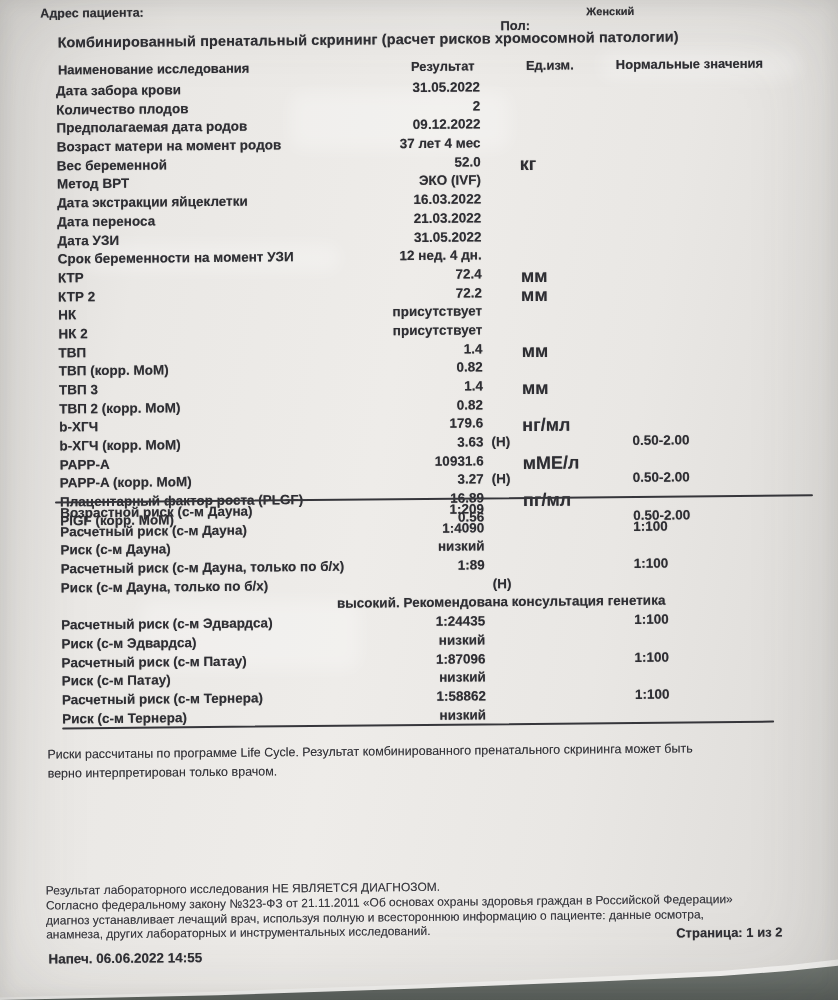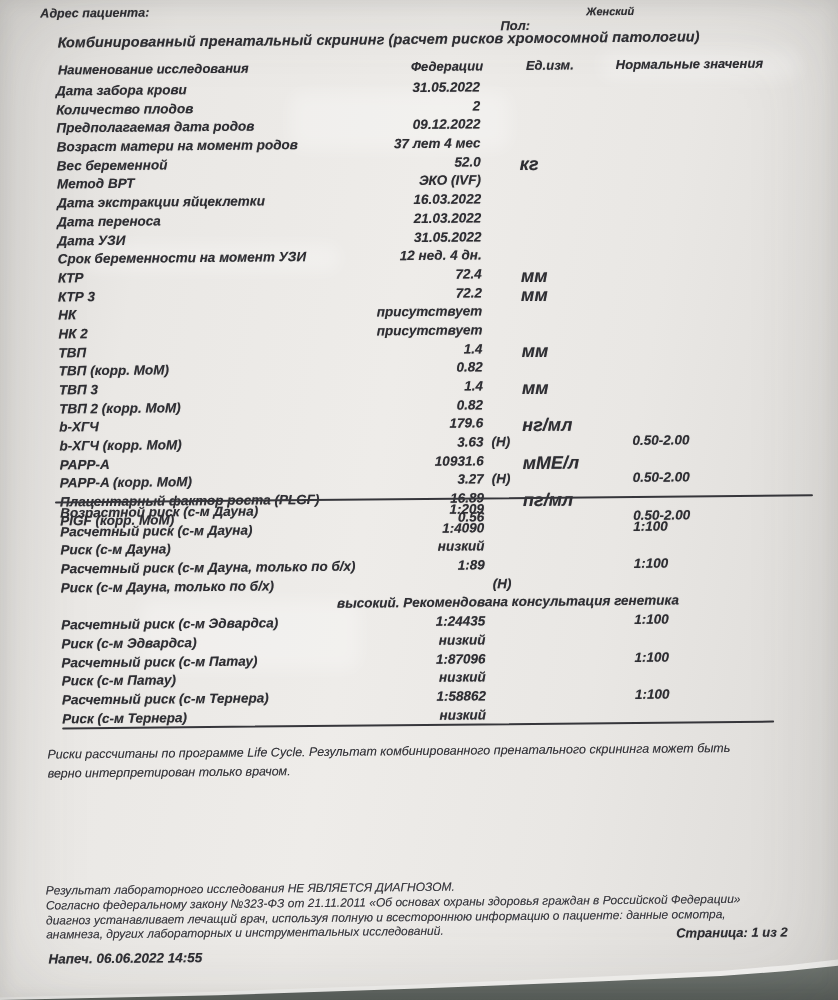--- a/index.html
+++ b/index.html
@@ -1,19 +1,19 @@
 <!DOCTYPE html>
 <html lang="ru"><head>
 <meta charset="utf-8">
 <style>
   html,body{margin:0;padding:0;background:#9aa09b;}
   #photo{
     position:relative;width:838px;height:1000px;overflow:hidden;
     background:linear-gradient(100deg,#dbd9d6 0%,#eae8e5 18%,#eeecE9 45%,#e9e7e4 70%,#dcdad7 100%);
-    font-family:"Liberation Sans", sans-serif;color:#2e2e33;font-style:italic;
+    font-family:"Liberation Sans", sans-serif;color:#2e2e33;
   }
   #vignette{position:absolute;inset:0;pointer-events:none;
     box-shadow:inset 0 0 90px rgba(70,70,66,.18), inset 0 0 18px rgba(70,70,66,.10);z-index:6;}
   .glare{position:absolute;background:rgba(255,255,255,.26);filter:blur(8px);border-radius:14px;z-index:1;}
   #sheet{position:absolute;inset:0;transform:rotate(-0.55deg);transform-origin:50% 50%;z-index:2;}
   .t{position:absolute;white-space:nowrap;text-shadow:0 0 .7px rgba(43,43,48,.5);}
   #address-label{left:45px;top:3px;font-size:12.5px;font-weight:600;}
   #sex-label{left:505px;top:7px;font-size:13px;font-weight:600;margin-top:12px;}
   #sex-value{left:591px;top:7px;font-size:11px;font-weight:600;}
   #report-title{left:62px;top:31px;font-size:14.5px;font-weight:700;letter-spacing:.1px;}
@@ -59,21 +59,21 @@
 
   <div id="sheet">
 
     <div class="t" id="address-label">Адрес пациента:</div>
     <div class="t" id="sex-label">Пол:</div>
     <div class="t" id="sex-value">Женский</div>
 
     <div class="t" id="report-title">Комбинированный пренатальный скрининг (расчет рисков хромосомной патологии)</div>
 
     <div class="t colhead" id="col-name">Наименование исследования</div>
-    <div class="t colhead" id="col-result">Федерации</div>
+    <div class="t colhead" id="col-result">Результат</div>
     <div class="t colhead" id="col-unit">Ед.изм.</div>
     <div class="t colhead" id="col-normal">Нормальные значения</div>
 
     <div class="rows" id="measurement-rows">
         <div class="row">
           <span class="c-label">Дата забора крови</span>
           <span class="c-result">31.05.2022</span>
         </div>
         <div class="row">
           <span class="c-label">Количество плодов</span>
@@ -111,21 +111,21 @@
         <div class="row">
           <span class="c-label">Срок беременности на момент УЗИ</span>
           <span class="c-result">12 нед. 4 дн.</span>
         </div>
         <div class="row">
           <span class="c-label">КТР</span>
           <span class="c-result">72.4</span>
           <span class="c-unit">мм</span>
         </div>
         <div class="row">
-          <span class="c-label">КТР 3</span>
+          <span class="c-label">КТР 2</span>
           <span class="c-result">72.2</span>
           <span class="c-unit">мм</span>
         </div>
         <div class="row">
           <span class="c-label">НК</span>
           <span class="c-result">присутствует</span>
         </div>
         <div class="row">
           <span class="c-label">НК 2</span>
           <span class="c-result">присутствует</span>

